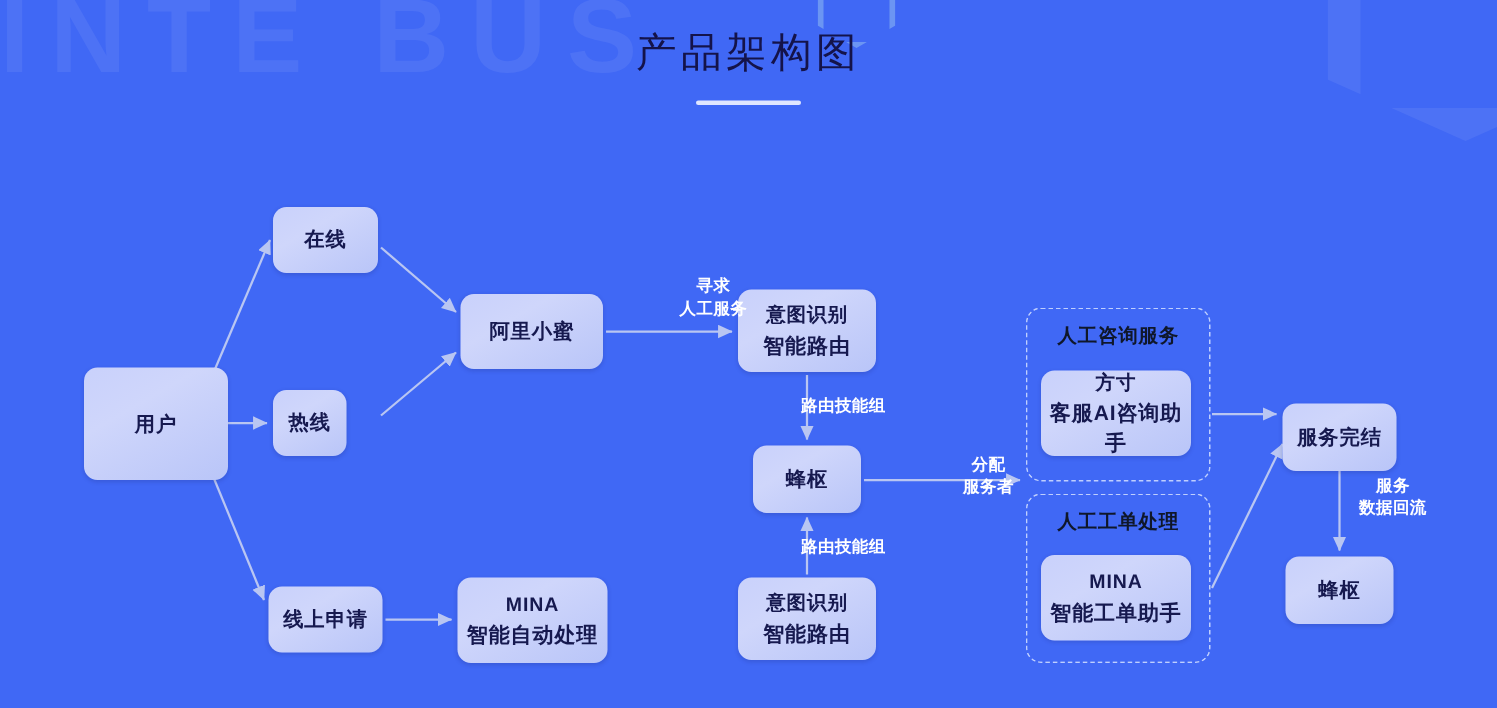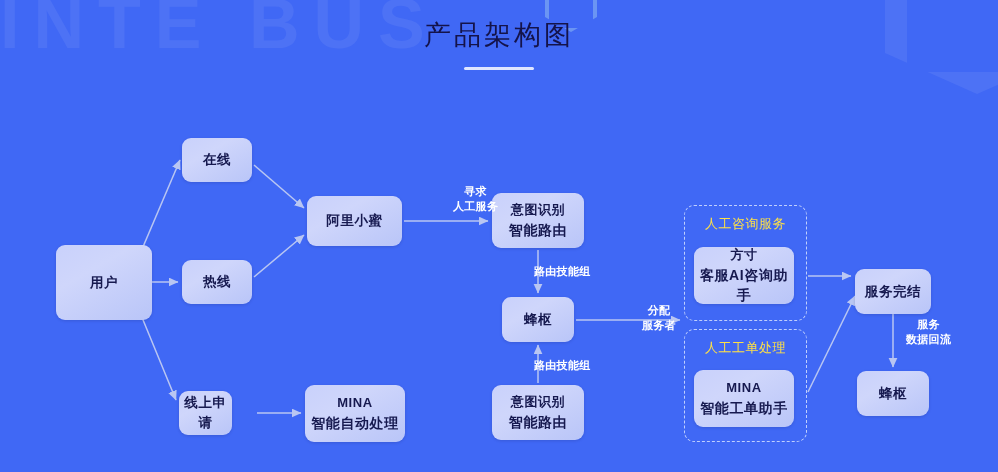--- a/index.html
+++ b/index.html
@@ -45,21 +45,21 @@
   
   svg.edges{position:absolute;left:0;top:0;width:998px;height:472px;overflow:visible;}
 
   
   .group-box{
     position:absolute;border:1.4px dashed rgba(214,226,255,.85);
     border-radius:10px;
   }
   .group-label{
     position:absolute;width:100%;text-align:center;top:9px;
-    color:#fde047;font-size:13px;font-weight:400;letter-spacing:.5px;
+    color:#0f172a;font-size:13px;font-weight:700;letter-spacing:.5px;
   }
 
   
   .node{
     position:absolute;
     background:linear-gradient(150deg,#c9d1fb 0%,#cfd6fb 35%,#b9c5f8 100%);
     border-radius:9px;
     box-shadow:0 1px 3px rgba(20,30,90,.18);
     display:flex;flex-direction:column;align-items:center;justify-content:center;
     color:#16194f;font-weight:700;letter-spacing:.6px;
@@ -121,24 +121,24 @@
         <div class="group-label">人工工单处理</div>
       </div>
     </div>
   <div id="nodes-layer">
       <div class="node single" style="left: 56px; top: 245px; width: 96px; height: 75px;">
         <span class="l1">用户</span>
       </div>
       <div class="node single" style="left: 182px; top: 138px; width: 70px; height: 44px;">
         <span class="l1">在线</span>
       </div>
-      <div class="node single" style="left: 182px; top: 260px; width: 70px; height: 44px; justify-content: center;">
+      <div class="node single" style="left: 182px; top: 260px; width: 49px; height: 44px; justify-content: center;">
         <span class="l1">热线</span>
       </div>
-      <div class="node single" style="left: 179px; top: 391px; width: 53px; height: 44px;">
+      <div class="node single" style="left: 179px; top: 391px; width: 76px; height: 44px;">
         <span class="l1">线上申请</span>
       </div>
       <div class="node single" style="left: 307px; top: 196px; width: 95px; height: 50px;">
         <span class="l1">阿里小蜜</span>
       </div>
       <div class="node" style="left: 305px; top: 385px; width: 100px; height: 57px;">
         <span class="l1">MINA</span>
         <span class="l2">智能自动处理</span>
       </div>
       <div class="node" style="left: 492px; top: 193px; width: 92px; height: 55px;">

